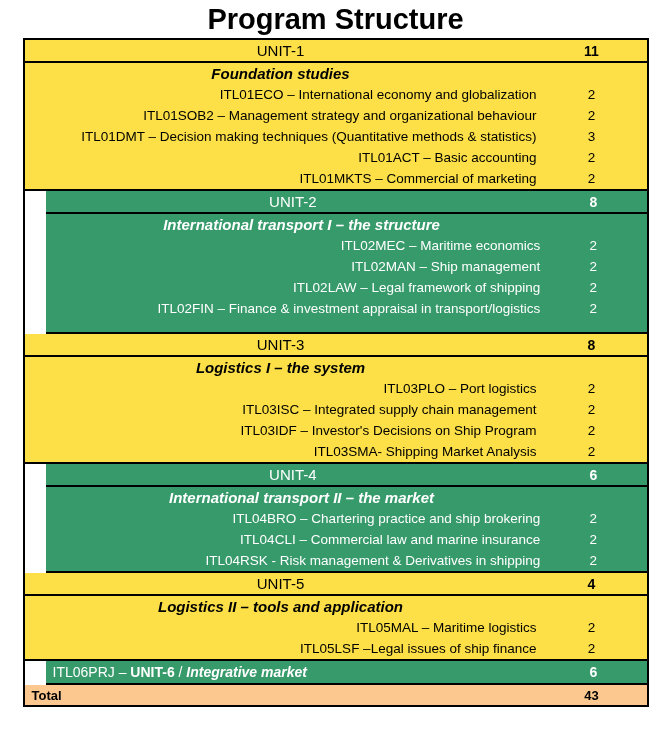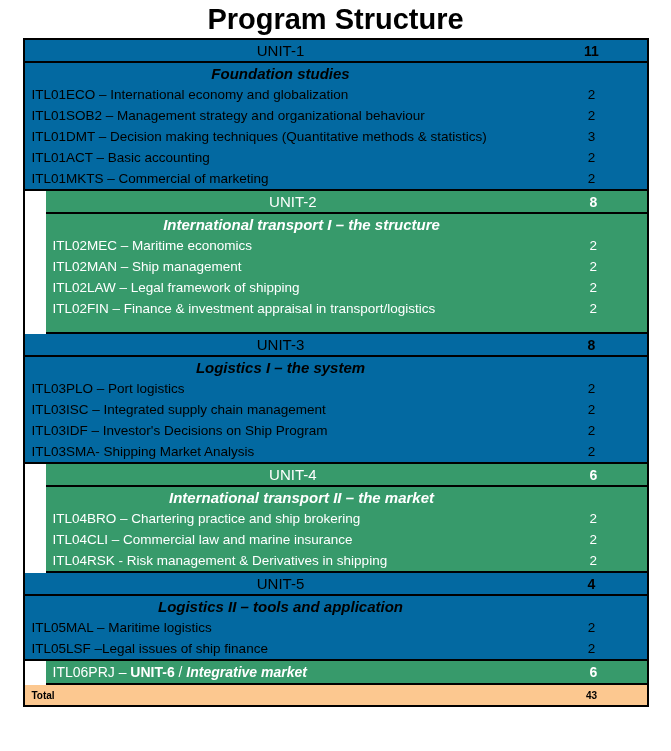--- a/index.html
+++ b/index.html
@@ -23,21 +23,21 @@
   }
   .tbl {
     width: 622px;
     margin: 2px auto 0 auto;
     border: 2px solid #000000;
   }
   .block { border-bottom: 2px solid #000000; }
   .block:last-child { border-bottom: none; }
 
   .bg-orange { background: #FCC890; }
-  .bg-cyan   { background: #0369a1; }
+  .bg-cyan   { background: #fde047; }
   .bg-green  { background: #379A6B; color: #ffffff; margin-left: 21px; }
 
   .row { display: flex; align-items: center; }
   .c1 { width: 512px; text-align: center; }
   .c2 { width: 110px; text-align: center; }
 
   .hdr-row { height: 44px; }
   .hdr-line { line-height: 21px; font-size: 15px; font-weight: bold; }
 
   .unit-row { height: 21px; font-size: 15px; }
@@ -45,33 +45,33 @@
 
   .sec-title {
     width: 512px;
     text-align: center;
     font-size: 15px;
     font-weight: bold;
     font-style: italic;
     line-height: 21px;
   }
   .course { display: flex; align-items: center; height: 21px; font-size: 13.5px; }
-  .course .cl { width: 505px; padding-left: 7px; text-align: left; white-space: pre; }
+  .course .cl { width: 505px; padding-left: 7px; text-align: right; white-space: pre; }
   .course .c2 { font-size: 13.5px; }
 
   .pad-bottom { padding-bottom: 13px; }
 
   .prj-row { height: 22px; font-size: 14px; }
   .prj-row .cl { width: 505px; padding-left: 7px; text-align: left; white-space: pre; }
   .prj-row .c2 { font-weight: bold; }
   .seg { white-space: pre; }
   .seg-bold { font-weight: bold; }
   .seg-bolditalic { font-weight: bold; font-style: italic; }
 
-  .total-row { height: 20px; font-size: 10px; font-weight: bold; }
+  .total-row { height: 20px; font-size: 13px; font-weight: bold; }
   .total-row .cl { width: 505px; padding-left: 7px; text-align: left; }
 </style>
 </head>
 <body>
 
 <div class="page">
 
   <div class="title">Program Structure</div>
 
   <div class="tbl">

